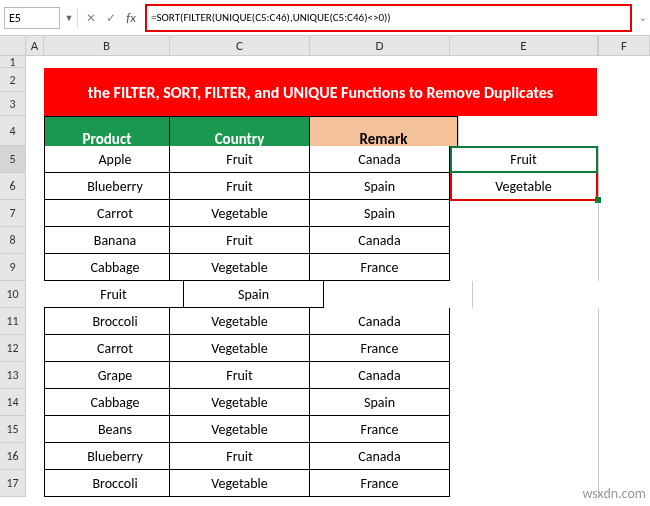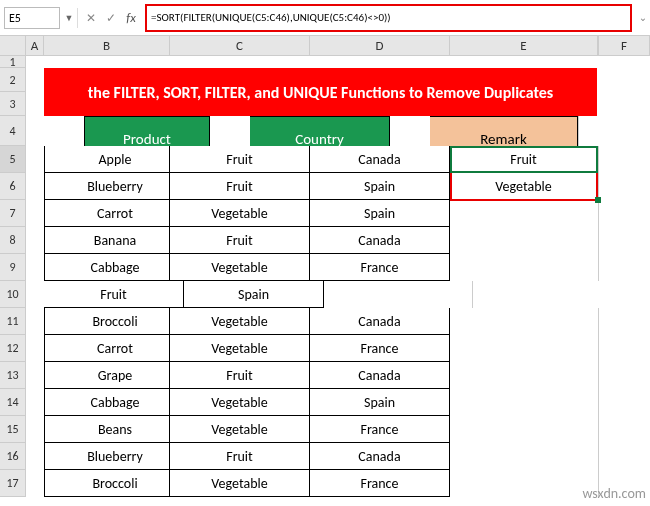--- a/index.html
+++ b/index.html
@@ -32,21 +32,21 @@
     .gap-a { width: 18px; border-bottom: 0; }
     .blank-f { width: 52px; border-bottom: 0; border-left: 1px solid #ccc; }
     .row1-stub { height: 12px; }
     .row1-stub .row-h { height: 12px; }
     
     .banner-wrap { position: relative; }
     .banner { position: absolute; left: 44px; top: 0; width: 553px; height: 48px; background: #ff0000; color: #fff; font-weight: bold; font-size: 16px; display: flex; align-items: center; justify-content: center; padding: 16px 6px; text-align: center; }
     .banner-rows .row { height: 24px; }
     
     .table-area { position: relative; }
-    .th { height: 46px; display: flex; align-items: center; justify-content: center; font-weight: normal; color: #fff; background: #1a9850; border-right: 1px solid #000; border-top: 1px solid #000; border-bottom: 1px solid #000; font-size: 15px; margin-left: 40px; }
+    .th { height: 46px; display: flex; align-items: center; justify-content: center; font-weight: bold; color: #fff; background: #1a9850; border-right: 1px solid #000; border-top: 1px solid #000; border-bottom: 1px solid #000; font-size: 15px; }
     .th.first { border-left: 1px solid #000; }
     .th.remark { background: #f4c29a; color: #000; }
     .td { height: 27px; display: flex; align-items: center; justify-content: center; border-right: 1px solid #000; border-bottom: 1px solid #000; font-size: 14px; background: #fff; }
     .td.first { border-left: 1px solid #000; padding-left: 16px; }
     
     .remark-outline { position: absolute; border: 2px solid #e80000; pointer-events: none; }
     .sel-cell { position: absolute; border: 2px solid #0f7b3e; pointer-events: none; }
     .sel-handle { position: absolute; width: 6px; height: 6px; background: #0f7b3e; }
     
     .watermark { position: absolute; right: 4px; bottom: 4px; font-size: 14px; color: #999; }

